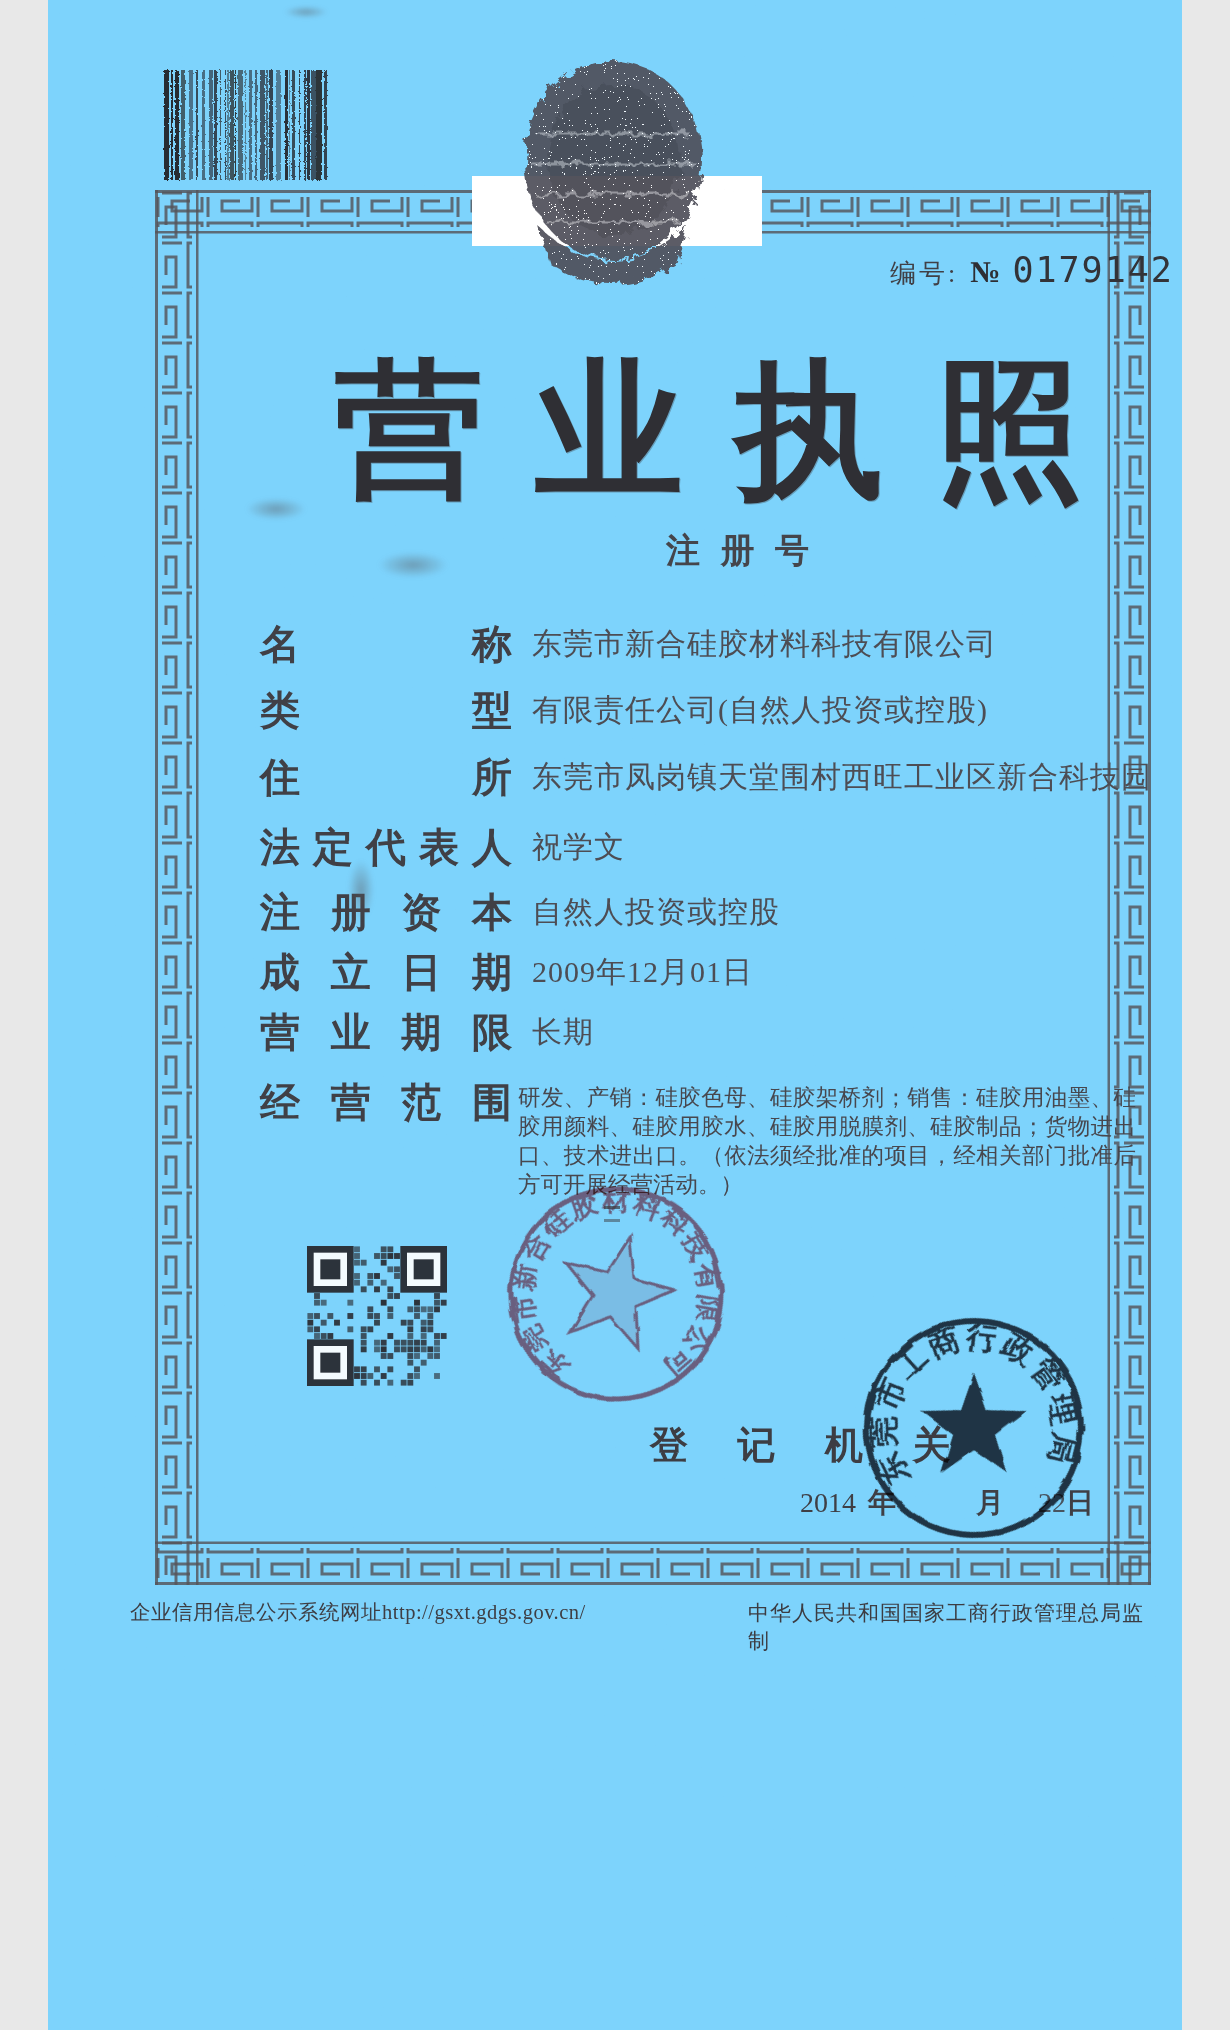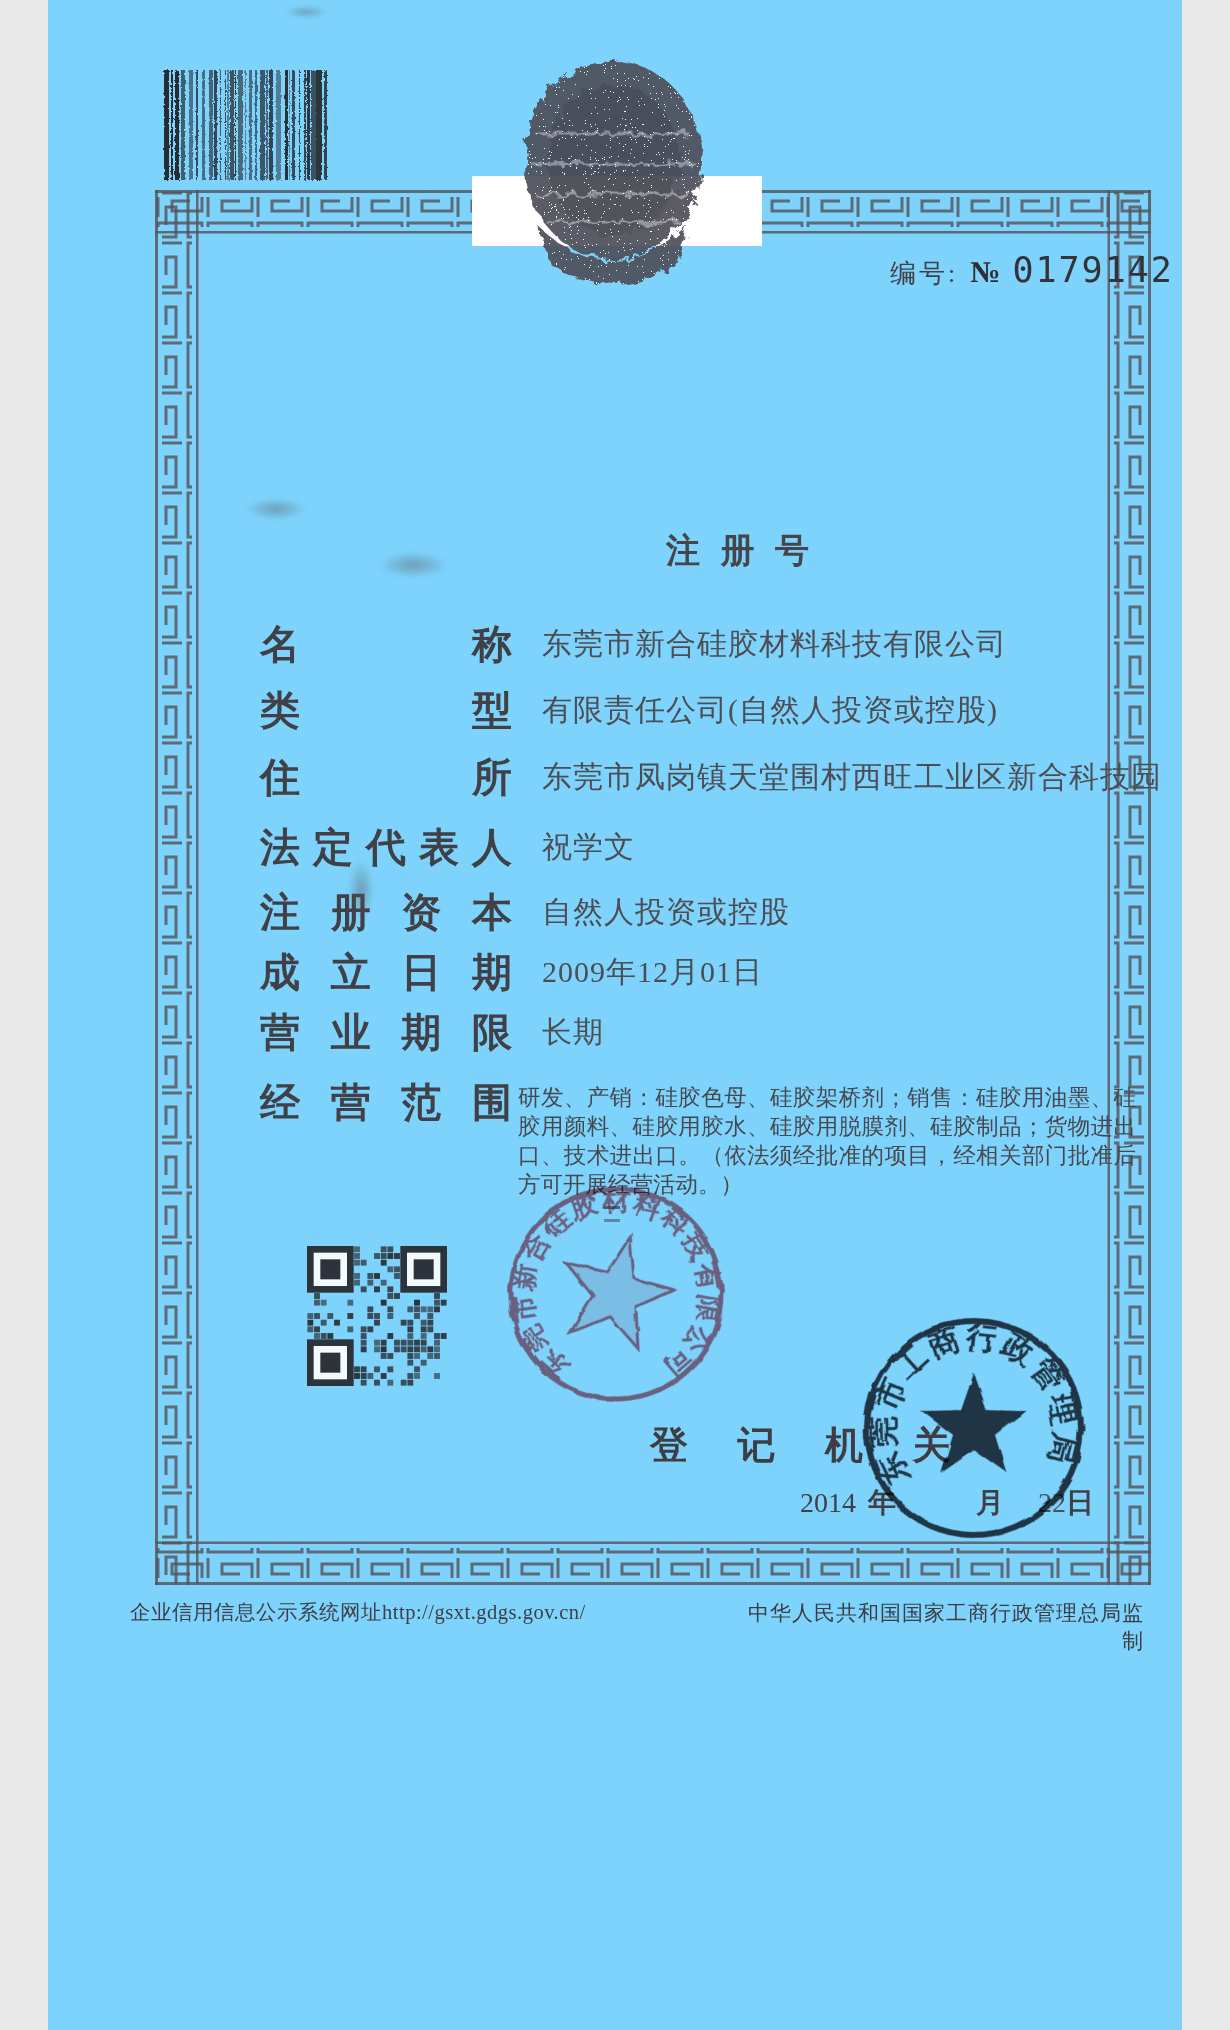--- a/index.html
+++ b/index.html
@@ -31,21 +31,21 @@
     font-size:148px; font-weight:bold; color:#2f2f34; letter-spacing:52px; padding-left:52px;
     text-shadow:1px 1px 0 rgba(60,60,65,.35); white-space:nowrap;}
   
   .regno{left:618px; top:528px; display:flex; align-items:center; gap:34px; white-space:nowrap;flex-direction:column;}
   .regno-label{font-size:34px; font-weight:bold; color:#45454b; letter-spacing:6px;}
   .regno-value{font-size:37px; color:#3f3f45;}
   
   .row{position:absolute; left:212px; width:866px;}
   .row-label{position:absolute; left:0; top:0; width:252px; display:flex; justify-content:space-between;
     font-size:40px; font-weight:bold; color:#404046;}
-  .row-value{position:absolute; left:282px; top:7px; width:600px;
+  .row-value{position:absolute; left:272px; top:7px; width:600px;
     font-size:30px; color:#4d4d54; letter-spacing:1px; white-space:nowrap;}
   .row-value.scope{top:8px; left:258px; width:618px; font-size:22.5px; letter-spacing:0;
     line-height:29px; white-space:normal; text-align:justify; color:#47474e;}
   
   .qr{left:259px; top:1246px; width:140px; height:140px; opacity:.92;}
   
   .stamp{pointer-events:none; mix-blend-mode:multiply;}
   .stamp-red{left:452px; top:1178px; width:232px; height:232px; opacity:.88;}
   .stamp-black{left:806px; top:1308px; width:240px; height:240px; opacity:.9;}
   .seal-ring-red{fill:none; stroke:var(--seal-red); stroke-width:5;}
@@ -56,21 +56,21 @@
   .seal-star-black{fill:var(--seal-black);}
   
   .registrar{left:602px; top:1420px; font-size:38px; font-weight:bold; color:#3d3d43; letter-spacing:20px; white-space:nowrap;}
   .date-line{left:752px; top:1484px; font-size:28px; color:#3f3f45; white-space:nowrap;}
   .date-line .u-year{margin-left:12px; font-weight:bold;}
   .date-line .u-month{margin-left:80px; font-weight:bold;}
   .date-line .v-day{margin-left:34px; opacity:.85;}
   .date-line .u-day{font-weight:bold;}
   
   .footer-left{left:82px; top:1598px; font-size:20.5px; color:#3e3e44; letter-spacing:.5px;}
-  .footer-right{left:700px; top:1599px; width:396px; text-align:right; font-size:21px; color:#3c3c42; letter-spacing:1px;}
+  .footer-right{left:700px; top:1599px; width:396px; text-align:left; font-size:21px; color:#3c3c42; letter-spacing:1px;}
   
   .smudge{border-radius:50%; filter:blur(2px); background:radial-gradient(closest-side, rgba(90,90,95,.45), rgba(90,90,95,0)); pointer-events:none;}
   .scope-mark{left:556px; top:1206px; width:16px; height:10px; pointer-events:none;
     border-top:3px solid rgba(60,60,65,.7); border-bottom:3px solid rgba(60,60,65,.5);}
   .grain{left:0; top:0; width:1230px; height:2030px; pointer-events:none; opacity:.55;}
 </style>
 </head>
 <body>
 
 <div class="page">
@@ -190,20 +190,21 @@
       </g>
     </svg>
   </div>
 
   <div class="abs serial">
     <span class="serial-label">编号:</span>
     <span class="serial-sym">№</span>
     <span class="serial-num">0179142</span>
   </div>
 
+  <h1 class="abs title">营业执照</h1>
 
   <div class="abs regno">
     <span class="regno-label">注 册 号</span>
   </div>
 
   <div id="fields">
     <div class="row" style="top: 617px;">
       <div class="row-label">
           <span>名</span>
           <span>称</span>

